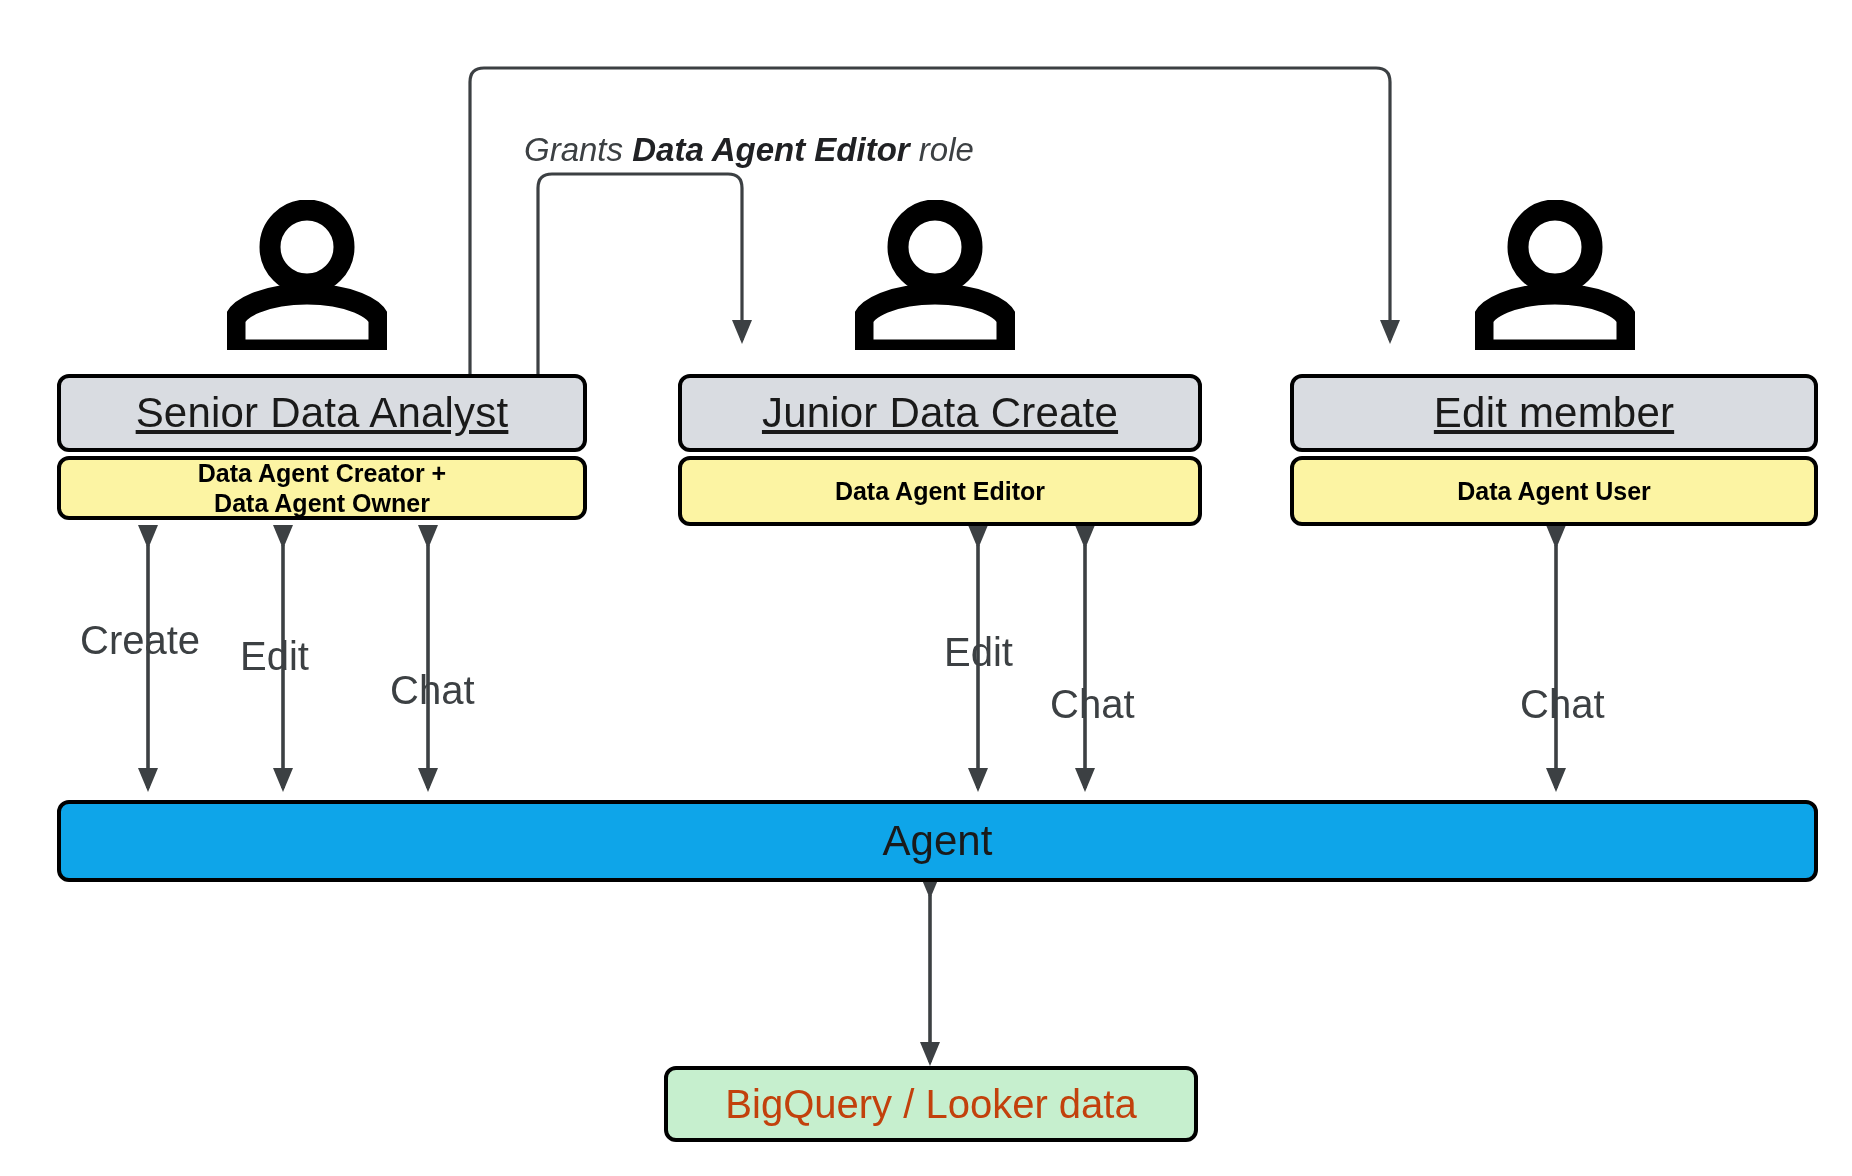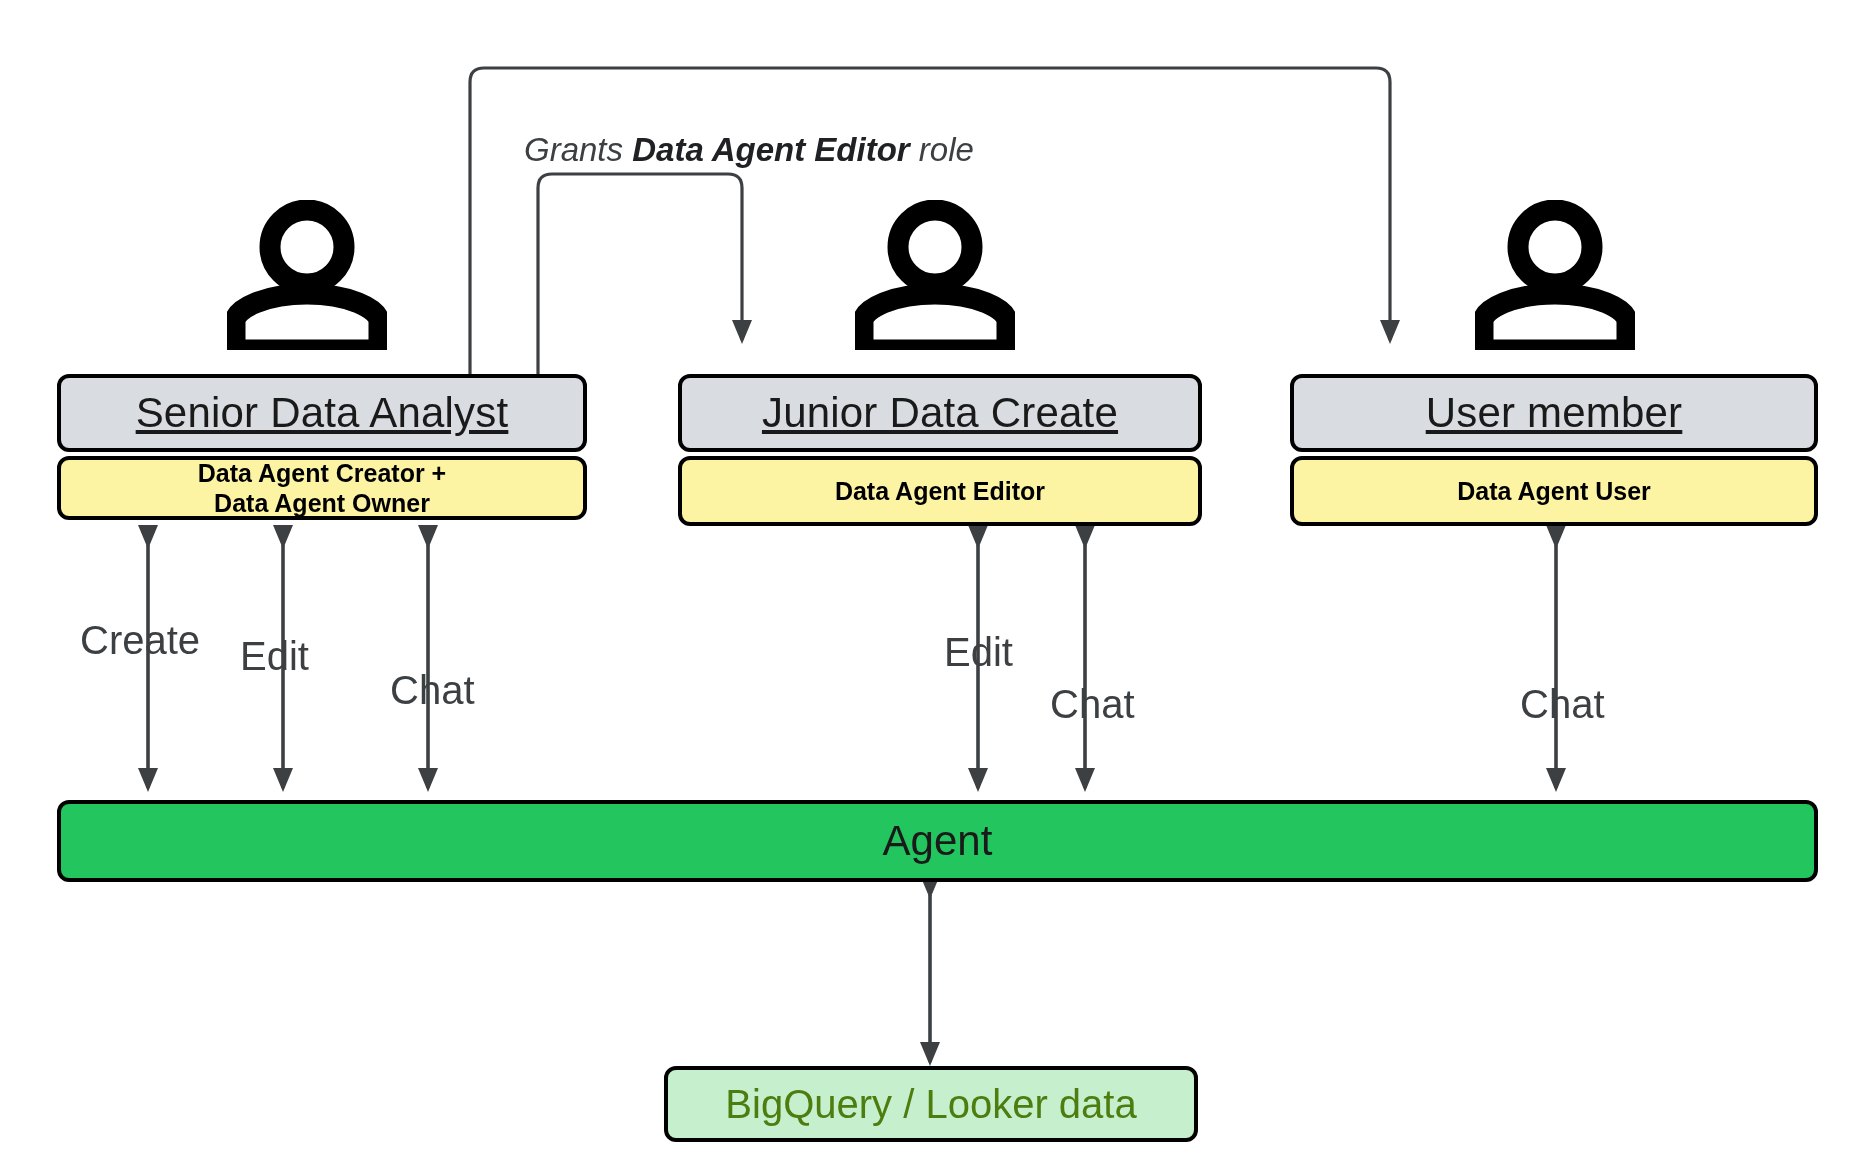--- a/index.html
+++ b/index.html
@@ -47,30 +47,30 @@
     text-decoration: underline;
   }
   .box.role {
     background: #fcf4a3;
     font-size: 25px;
     font-weight: bold;
     color: #000000;
     line-height: 1.22;
   }
   .box.agent {
-    background: #22c55e;
+    background: #0ea5e9;
     font-size: 42px;
     font-weight: 400;
     color: #1a1a1a;
   }
   .box.datasource {
     background: #c6efce;
     font-size: 40px;
     font-weight: 400;
-    color: #4d7c0f;
+    color: #c2410c;
   }
   
   .arrow-label {
     position: absolute;
     font-size: 40px;
     color: #3c4043;
     white-space: nowrap;
   }
   .grant-label {
     position: absolute;
@@ -172,21 +172,21 @@
   </div>
 
   <div class="box title" style="left:678px; top:374px; width:524px; height:78px;">
     <span>Junior Data Create</span>
   </div>
   <div class="box role" style="left:678px; top:456px; width:524px; height:70px;">
     <span>Data Agent Editor</span>
   </div>
 
   <div class="box title" style="left:1290px; top:374px; width:528px; height:78px;">
-    <span>User member</span>
+    <span>Edit member</span>
   </div>
   <div class="box role" style="left:1290px; top:456px; width:528px; height:70px;">
     <span>Data Agent User</span>
   </div>
 
   <div class="arrow-label" style="left:80px; top:596px;margin-top:22px;">
     <span>Create</span>
   </div>
   <div class="arrow-label" style="left:240px; top:634px;">
     <span>Edit</span>

